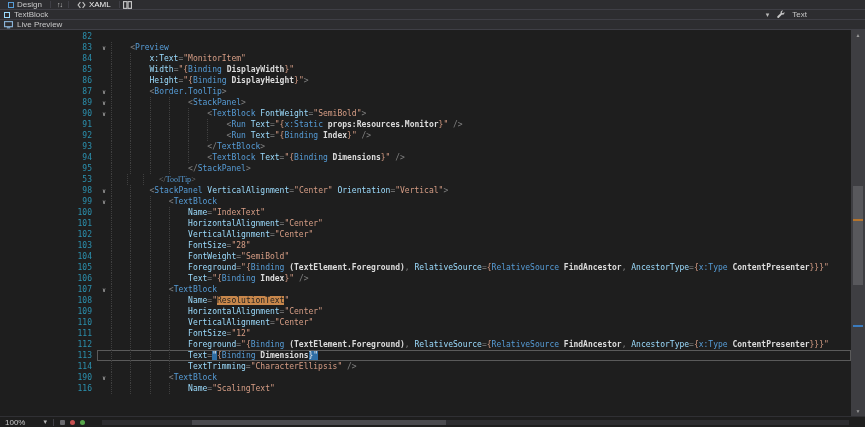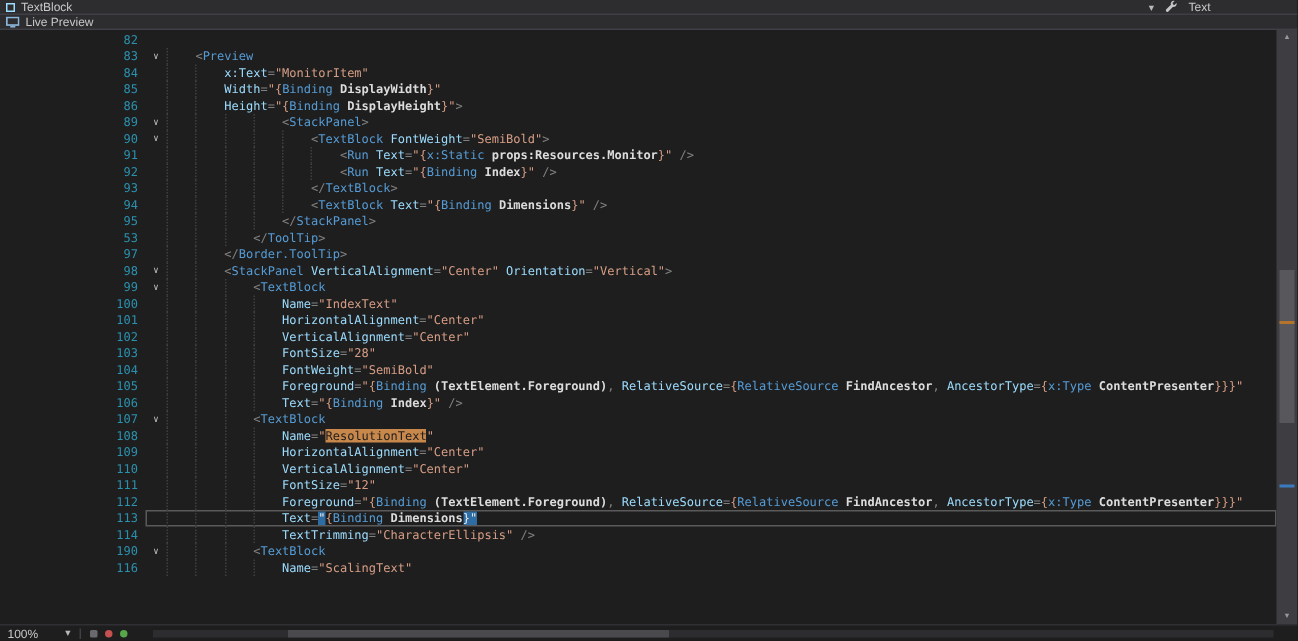--- a/index.html
+++ b/index.html
@@ -62,20 +62,40 @@
   .dot.red{background:#c75050}
   .dot.green{background:#57a64a}
   .hscroll{flex:1;height:5px;margin:0 16px 0 12px;background:#2d2d30;position:relative}
   .hthumb{position:absolute;left:12%;width:34%;top:0;bottom:0;background:#4a4a4e}
 </style>
 </head>
 <body>
 
 <div class="screen">
 
+  <div class="bar bar1">
+    <div class="tab">
+      <span class="sq"></span>
+      <span>Design</span>
+    </div>
+    <span class="vsep"></span>
+    <span class="swapbtn"><span>↑↓</span></span>
+    <span class="vsep"></span>
+    <div class="tab active">
+      <svg width="9" height="8" viewBox="0 0 16 14">
+          <path d="M6 2 2 7l4 5M10 2l4 5-4 5" stroke="#c5c5c5" fill="none" stroke-width="2"></path>
+        </svg>
+      <span>XAML</span>
+    </div>
+    <span class="vsep"></span>
+    <svg width="9" height="8" viewBox="0 0 16 14">
+        <rect x="1" y="1" width="6" height="12" fill="none" stroke="#c5c5c5" stroke-width="2"></rect>
+        <rect x="9" y="1" width="6" height="12" fill="none" stroke="#c5c5c5" stroke-width="2"></rect>
+      </svg>
+  </div>
 
   <div class="bar bar2">
     <span class="sq2"></span>
     <span>TextBlock</span>
     <span class="grow"></span>
     <span class="right">
       <span class="caret">▾</span>
       <svg width="9" height="9" viewBox="0 0 16 16">
           <path fill="#c5c5c5" d="M11.5 1a3.5 3.5 0 0 0-3.3 4.6L3 10.8a1.8 1.8 0 1 0 2.5 2.5l5.2-5.2A3.5 3.5 0 0 0 15 4.7c0-.4-.1-.8-.2-1.2l-2.3 2.3-1.8-.5-.5-1.8 2.3-2.3c-.4-.1-.8-.2-1-.2z"></path>
         </svg>
@@ -91,29 +111,29 @@
     <span class="lbl">Live Preview</span>
   </div>
 
   <div class="editor">
     <div class="codecol" id="code-area">
         <div class="row"><span class="num">82</span></div>
         <div class="row"><span class="num">83</span><div class="rbox"><span class="fold">∨</span><span class="txt" style="padding-left: 4ch;"><i class="guide" style="left: 0ch;"></i><span class="d">&lt;</span><span class="t">Preview</span></span></div></div>
         <div class="row"><span class="num">84</span><div class="rbox"><span class="fold"></span><span class="txt" style="padding-left: 8ch;"><i class="guide" style="left: 0ch;"></i><i class="guide" style="left: 4ch;"></i><span class="a">x:Text</span><span class="d">=</span><span class="s">"MonitorItem"</span></span></div></div>
         <div class="row"><span class="num">85</span><div class="rbox"><span class="fold"></span><span class="txt" style="padding-left: 8ch;"><i class="guide" style="left: 0ch;"></i><i class="guide" style="left: 4ch;"></i><span class="a">Width</span><span class="d">=</span><span class="s">"{</span><span class="e">Binding</span><span class="p"> DisplayWidth</span><span class="s">}"</span></span></div></div>
         <div class="row"><span class="num">86</span><div class="rbox"><span class="fold"></span><span class="txt" style="padding-left: 8ch;"><i class="guide" style="left: 0ch;"></i><i class="guide" style="left: 4ch;"></i><span class="a">Height</span><span class="d">=</span><span class="s">"{</span><span class="e">Binding</span><span class="p"> DisplayHeight</span><span class="s">}"</span><span class="d">&gt;</span></span></div></div>
+        <div class="row"><span class="num">87</span><div class="rbox"><span class="fold">∨</span><span class="txt" style="padding-left: 8ch;"><i class="guide" style="left: 0ch;"></i><i class="guide" style="left: 4ch;"></i><span class="d">&lt;</span><span class="t">Border.ToolTip</span><span class="d">&gt;</span></span></div></div>
         <div class="row"><span class="num">89</span><div class="rbox"><span class="fold">∨</span><span class="txt" style="padding-left: 16ch;"><i class="guide" style="left: 0ch;"></i><i class="guide" style="left: 4ch;"></i><i class="guide" style="left: 8ch;"></i><i class="guide" style="left: 12ch;"></i><span class="d">&lt;</span><span class="t">StackPanel</span><span class="d">&gt;</span></span></div></div>
         <div class="row"><span class="num">90</span><div class="rbox"><span class="fold">∨</span><span class="txt" style="padding-left: 20ch;"><i class="guide" style="left: 0ch;"></i><i class="guide" style="left: 4ch;"></i><i class="guide" style="left: 8ch;"></i><i class="guide" style="left: 12ch;"></i><i class="guide" style="left: 16ch;"></i><span class="d">&lt;</span><span class="t">TextBlock</span><span class="a"> FontWeight</span><span class="d">=</span><span class="s">"SemiBold"</span><span class="d">&gt;</span></span></div></div>
         <div class="row"><span class="num">91</span><div class="rbox"><span class="fold"></span><span class="txt" style="padding-left: 24ch;"><i class="guide" style="left: 0ch;"></i><i class="guide" style="left: 4ch;"></i><i class="guide" style="left: 8ch;"></i><i class="guide" style="left: 12ch;"></i><i class="guide" style="left: 16ch;"></i><i class="guide" style="left: 20ch;"></i><span class="d">&lt;</span><span class="t">Run</span><span class="a"> Text</span><span class="d">=</span><span class="s">"{</span><span class="e">x:Static</span><span class="p"> props:Resources.Monitor</span><span class="s">}"</span><span class="d"> /&gt;</span></span></div></div>
         <div class="row"><span class="num">92</span><div class="rbox"><span class="fold"></span><span class="txt" style="padding-left: 24ch;"><i class="guide" style="left: 0ch;"></i><i class="guide" style="left: 4ch;"></i><i class="guide" style="left: 8ch;"></i><i class="guide" style="left: 12ch;"></i><i class="guide" style="left: 16ch;"></i><i class="guide" style="left: 20ch;"></i><span class="d">&lt;</span><span class="t">Run</span><span class="a"> Text</span><span class="d">=</span><span class="s">"{</span><span class="e">Binding</span><span class="p"> Index</span><span class="s">}"</span><span class="d"> /&gt;</span></span></div></div>
         <div class="row"><span class="num">93</span><div class="rbox"><span class="fold"></span><span class="txt" style="padding-left: 20ch;"><i class="guide" style="left: 0ch;"></i><i class="guide" style="left: 4ch;"></i><i class="guide" style="left: 8ch;"></i><i class="guide" style="left: 12ch;"></i><i class="guide" style="left: 16ch;"></i><span class="d">&lt;/</span><span class="t">TextBlock</span><span class="d">&gt;</span></span></div></div>
         <div class="row"><span class="num">94</span><div class="rbox"><span class="fold"></span><span class="txt" style="padding-left: 20ch;"><i class="guide" style="left: 0ch;"></i><i class="guide" style="left: 4ch;"></i><i class="guide" style="left: 8ch;"></i><i class="guide" style="left: 12ch;"></i><i class="guide" style="left: 16ch;"></i><span class="d">&lt;</span><span class="t">TextBlock</span><span class="a"> Text</span><span class="d">=</span><span class="s">"{</span><span class="e">Binding</span><span class="p"> Dimensions</span><span class="s">}"</span><span class="d"> /&gt;</span></span></div></div>
         <div class="row"><span class="num">95</span><div class="rbox"><span class="fold"></span><span class="txt" style="padding-left: 16ch;"><i class="guide" style="left: 0ch;"></i><i class="guide" style="left: 4ch;"></i><i class="guide" style="left: 8ch;"></i><i class="guide" style="left: 12ch;"></i><span class="d">&lt;/</span><span class="t">StackPanel</span><span class="d">&gt;</span></span></div></div>
-        <div class="row"><span class="num">53</span><div class="rbox"><span class="fold"></span><span class="txt" style="padding-left: 12ch;"><i class="guide" style="left: 0ch;"></i><i class="guide" style="left: 4ch;"></i><i class="guide" style="left: 8ch;"></i><span class="d">&lt;/</span><span class="t">ToolTip</span><span class="d">&gt;</span></span></div></div>
-        <div class="row"><span class="num">97</span><div class="rbox"><span class="fold"></span><span class="txt" style="padding-left: 8ch;"><i class="guide" style="left: 0ch;"></i><i class="guide" style="left: 4ch;"></i><span class="d">&lt;/</span><span class="t">Border.ToolTip</span><span class="d">&gt;</span></span></div></div>
+        <div class="row"><span class="num">53</span><div class="rbox"><span class="fold"></span><span class="txt" style="padding-left: 12ch; font-family: Liberation Serif, serif;"><i class="guide" style="left: 0ch;"></i><i class="guide" style="left: 4ch;"></i><i class="guide" style="left: 8ch;"></i><span class="d">&lt;/</span><span class="t">ToolTip</span><span class="d">&gt;</span></span></div></div>
         <div class="row"><span class="num">98</span><div class="rbox"><span class="fold">∨</span><span class="txt" style="padding-left: 8ch;"><i class="guide" style="left: 0ch;"></i><i class="guide" style="left: 4ch;"></i><span class="d">&lt;</span><span class="t">StackPanel</span><span class="a"> VerticalAlignment</span><span class="d">=</span><span class="s">"Center"</span><span class="a"> Orientation</span><span class="d">=</span><span class="s">"Vertical"</span><span class="d">&gt;</span></span></div></div>
         <div class="row"><span class="num">99</span><div class="rbox"><span class="fold">∨</span><span class="txt" style="padding-left: 12ch;"><i class="guide" style="left: 0ch;"></i><i class="guide" style="left: 4ch;"></i><i class="guide" style="left: 8ch;"></i><span class="d">&lt;</span><span class="t">TextBlock</span></span></div></div>
         <div class="row"><span class="num">100</span><div class="rbox"><span class="fold"></span><span class="txt" style="padding-left: 16ch;"><i class="guide" style="left: 0ch;"></i><i class="guide" style="left: 4ch;"></i><i class="guide" style="left: 8ch;"></i><i class="guide" style="left: 12ch;"></i><span class="a">Name</span><span class="d">=</span><span class="s">"IndexText"</span></span></div></div>
         <div class="row"><span class="num">101</span><div class="rbox"><span class="fold"></span><span class="txt" style="padding-left: 16ch;"><i class="guide" style="left: 0ch;"></i><i class="guide" style="left: 4ch;"></i><i class="guide" style="left: 8ch;"></i><i class="guide" style="left: 12ch;"></i><span class="a">HorizontalAlignment</span><span class="d">=</span><span class="s">"Center"</span></span></div></div>
         <div class="row"><span class="num">102</span><div class="rbox"><span class="fold"></span><span class="txt" style="padding-left: 16ch;"><i class="guide" style="left: 0ch;"></i><i class="guide" style="left: 4ch;"></i><i class="guide" style="left: 8ch;"></i><i class="guide" style="left: 12ch;"></i><span class="a">VerticalAlignment</span><span class="d">=</span><span class="s">"Center"</span></span></div></div>
         <div class="row"><span class="num">103</span><div class="rbox"><span class="fold"></span><span class="txt" style="padding-left: 16ch;"><i class="guide" style="left: 0ch;"></i><i class="guide" style="left: 4ch;"></i><i class="guide" style="left: 8ch;"></i><i class="guide" style="left: 12ch;"></i><span class="a">FontSize</span><span class="d">=</span><span class="s">"28"</span></span></div></div>
         <div class="row"><span class="num">104</span><div class="rbox"><span class="fold"></span><span class="txt" style="padding-left: 16ch;"><i class="guide" style="left: 0ch;"></i><i class="guide" style="left: 4ch;"></i><i class="guide" style="left: 8ch;"></i><i class="guide" style="left: 12ch;"></i><span class="a">FontWeight</span><span class="d">=</span><span class="s">"SemiBold"</span></span></div></div>
         <div class="row"><span class="num">105</span><div class="rbox"><span class="fold"></span><span class="txt" style="padding-left: 16ch;"><i class="guide" style="left: 0ch;"></i><i class="guide" style="left: 4ch;"></i><i class="guide" style="left: 8ch;"></i><i class="guide" style="left: 12ch;"></i><span class="a">Foreground</span><span class="d">=</span><span class="s">"{</span><span class="e">Binding</span><span class="p"> (TextElement.Foreground)</span><span class="d">, </span><span class="a">RelativeSource</span><span class="d">=</span><span class="s">{</span><span class="e">RelativeSource</span><span class="p"> FindAncestor</span><span class="d">, </span><span class="a">AncestorType</span><span class="d">=</span><span class="s">{</span><span class="e">x:Type</span><span class="p"> ContentPresenter</span><span class="s">}}}"</span></span></div></div>
         <div class="row"><span class="num">106</span><div class="rbox"><span class="fold"></span><span class="txt" style="padding-left: 16ch;"><i class="guide" style="left: 0ch;"></i><i class="guide" style="left: 4ch;"></i><i class="guide" style="left: 8ch;"></i><i class="guide" style="left: 12ch;"></i><span class="a">Text</span><span class="d">=</span><span class="s">"{</span><span class="e">Binding</span><span class="p"> Index</span><span class="s">}"</span><span class="d"> /&gt;</span></span></div></div>
         <div class="row"><span class="num">107</span><div class="rbox"><span class="fold">∨</span><span class="txt" style="padding-left: 12ch;"><i class="guide" style="left: 0ch;"></i><i class="guide" style="left: 4ch;"></i><i class="guide" style="left: 8ch;"></i><span class="d">&lt;</span><span class="t">TextBlock</span></span></div></div>

